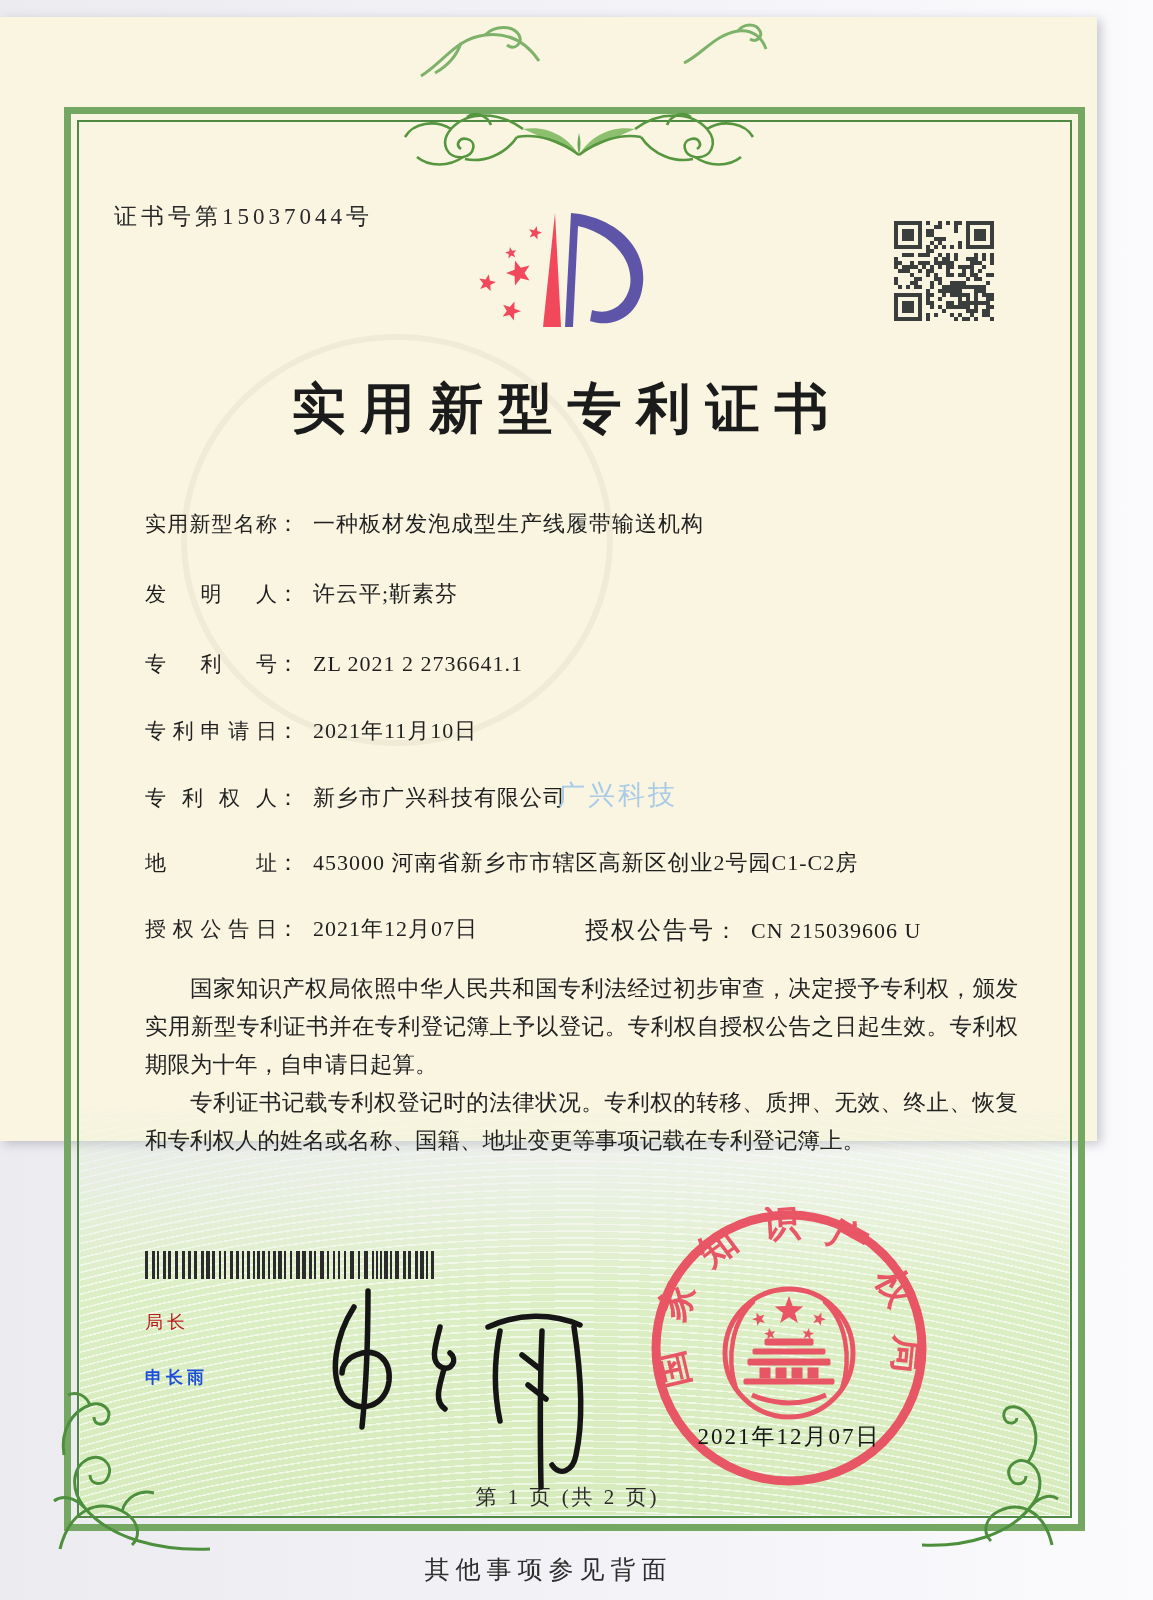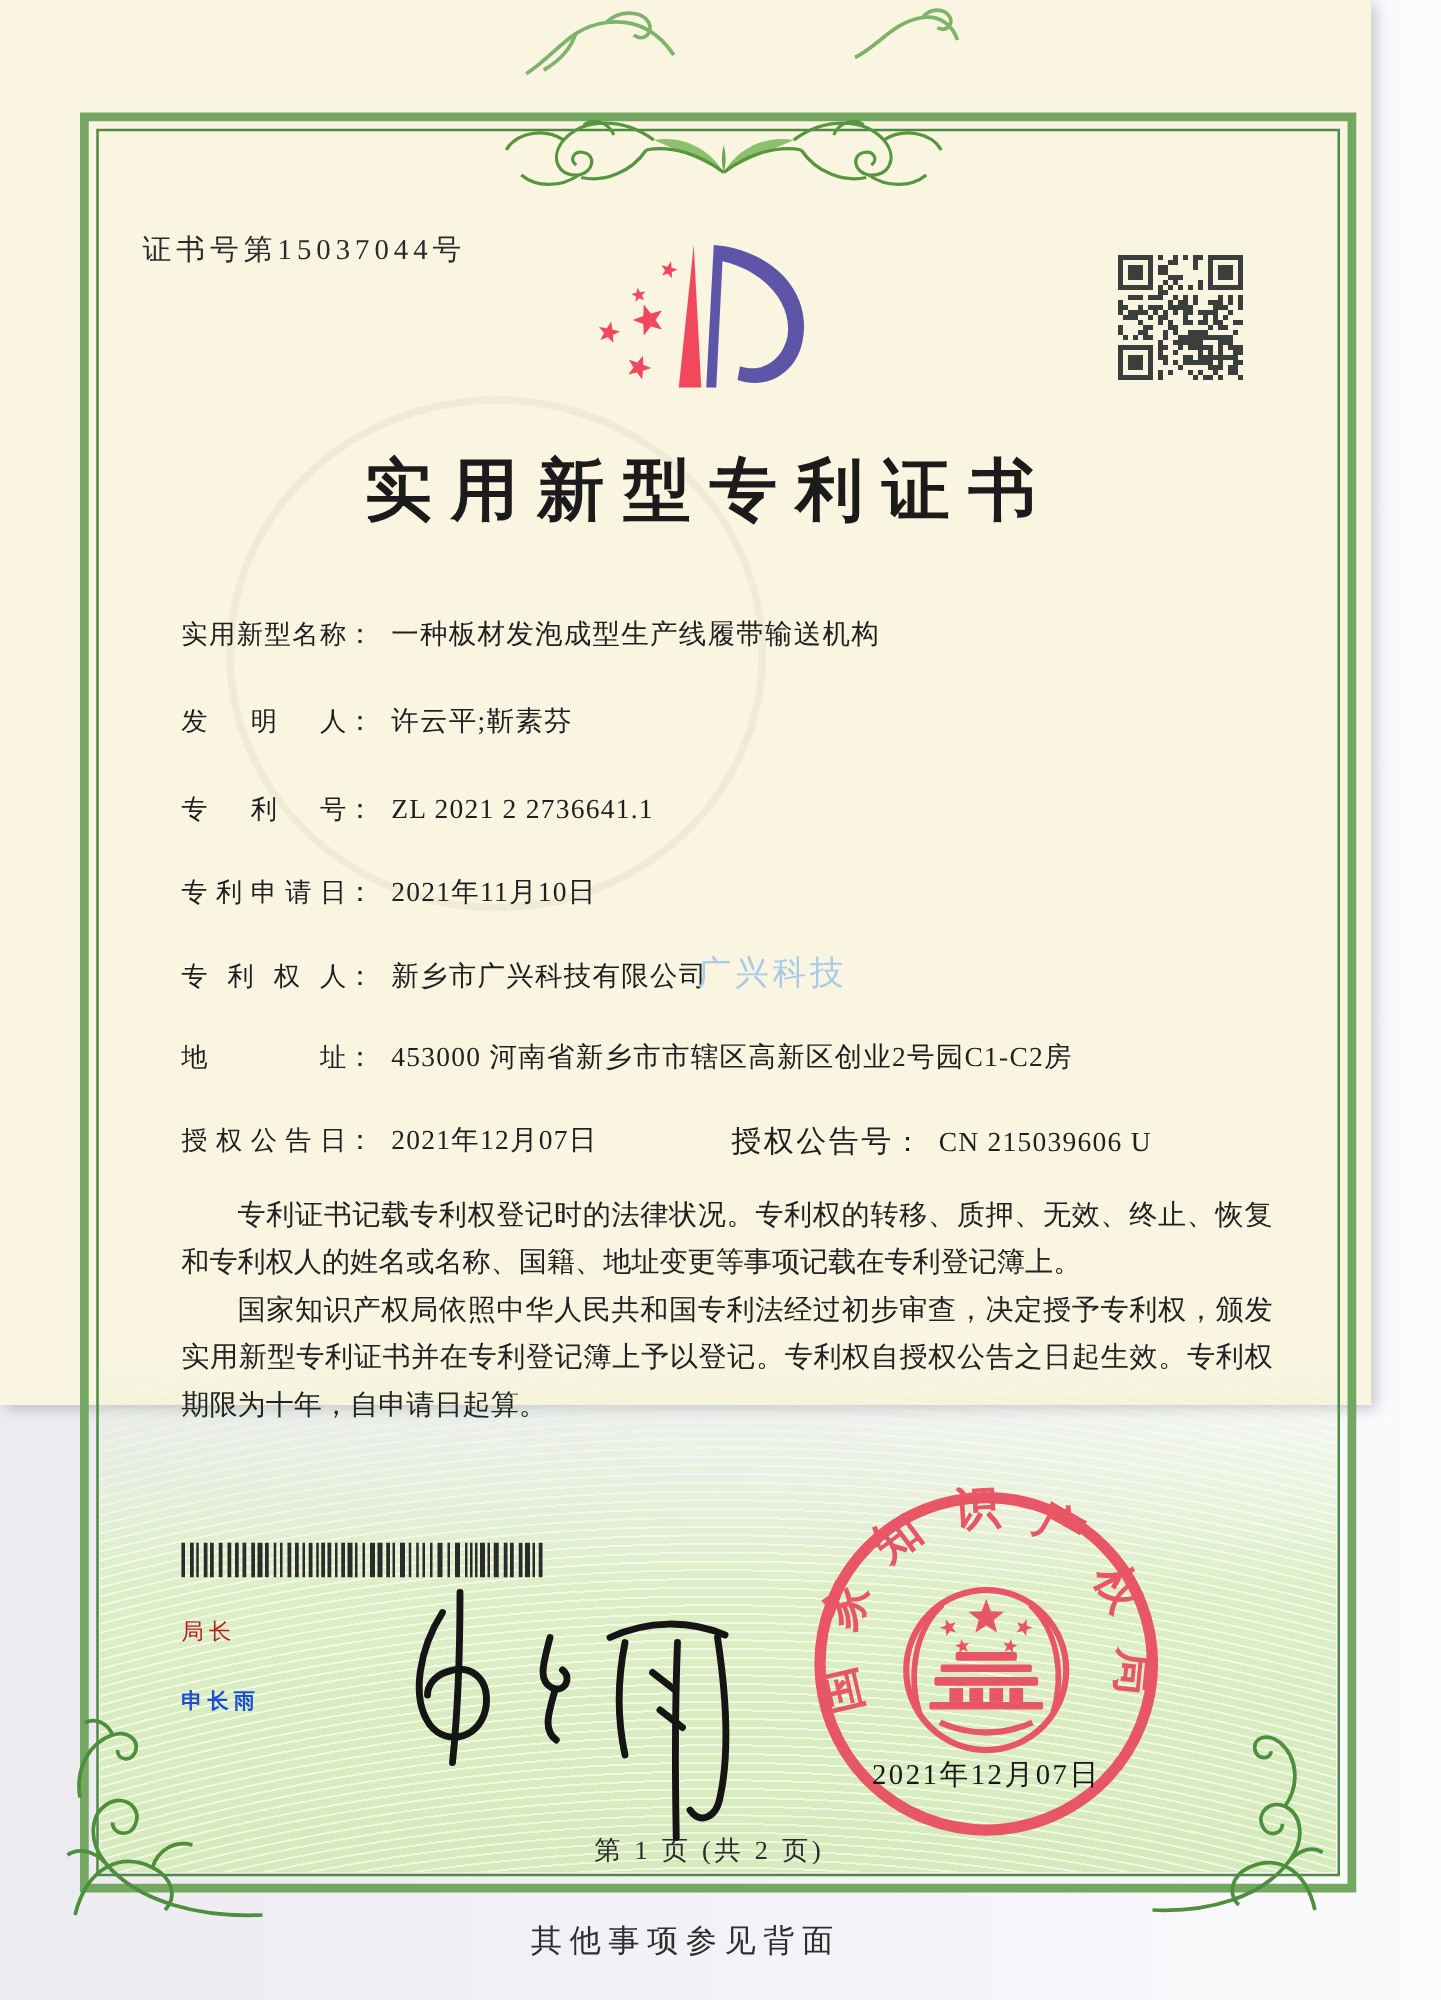--- a/index.html
+++ b/index.html
@@ -1,18 +1,18 @@
 <!DOCTYPE html>
 <html><head>
 <meta charset="utf-8">
 <style>
   html,body{margin:0;padding:0;width:1153px;height:1600px;overflow:hidden;
     background:linear-gradient(90deg,#ececf0 0,#f4f3f8 60%,#fbfbfd 100%);
     font-family:"Liberation Serif","DejaVu Serif",serif;}
-  #paper{position:absolute;left:0;top:0;width:1097px;height:1124px;
+  #paper{position:absolute;left:0;top:17px;width:1097px;height:1124px;
     background:#f9f5e1;box-shadow:4px 3px 10px rgba(100,100,120,.35);}
   
   #frame{position:absolute;left:64px;top:90px;width:1007px;height:1410px;
     border:7px solid #74a862;}
   #frame-inner{position:absolute;inset:6px;border:2px solid #4f8a42;}
   #ghost-circle{position:absolute;left:110px;top:220px;width:420px;height:400px;
     border:6px solid rgba(190,180,150,.14);border-radius:50%;}
   
   #green-zone{position:absolute;left:9px;right:9px;bottom:9px;top:985px;
     background-image:
@@ -378,22 +378,22 @@
     <span class="flabel">地址</span><span class="fcolon">：</span><span class="fvalue">453000  河南省新乡市市辖区高新区创业2号园C1-C2房</span>
   </div>
   <div class="abs field-row" style="top:897px">
     <span class="flabel">授权公告日</span><span class="fcolon">：</span><span class="fvalue">2021年12月07日</span>
     <span class="second-pair">
       <span class="flabel2">授权公告号</span><span class="fcolon">：</span><span class="fvalue">CN 215039606 U</span>
     </span>
   </div>
 
   <div id="paras" class="abs">
+    <p>国家知识产权局依照中华人民共和国专利法经过初步审查，决定授予专利权，颁发实用新型专利证书并在专利登记簿上予以登记。专利权自授权公告之日起生效。专利权期限为十年，自申请日起算。</p>
     <p>专利证书记载专利权登记时的法律状况。专利权的转移、质押、无效、终止、恢复和专利权人的姓名或名称、国籍、地址变更等事项记载在专利登记簿上。</p>
-    <p>国家知识产权局依照中华人民共和国专利法经过初步审查，决定授予专利权，颁发实用新型专利证书并在专利登记簿上予以登记。专利权自授权公告之日起生效。专利权期限为十年，自申请日起算。</p>
   </div>
 
   <svg id="barcode" class="abs" viewBox="0 0 292 28" preserveAspectRatio="none">
     <g id="bc-g" fill="#2b2b2b">
         <rect x="0" y="0" width="3" height="28"></rect>
         <rect x="7" y="0" width="3" height="28"></rect>
         <rect x="12" y="0" width="2" height="28"></rect>
         <rect x="18" y="0" width="3" height="28"></rect>
         <rect x="23" y="0" width="3" height="28"></rect>
         <rect x="30" y="0" width="3" height="28"></rect>

